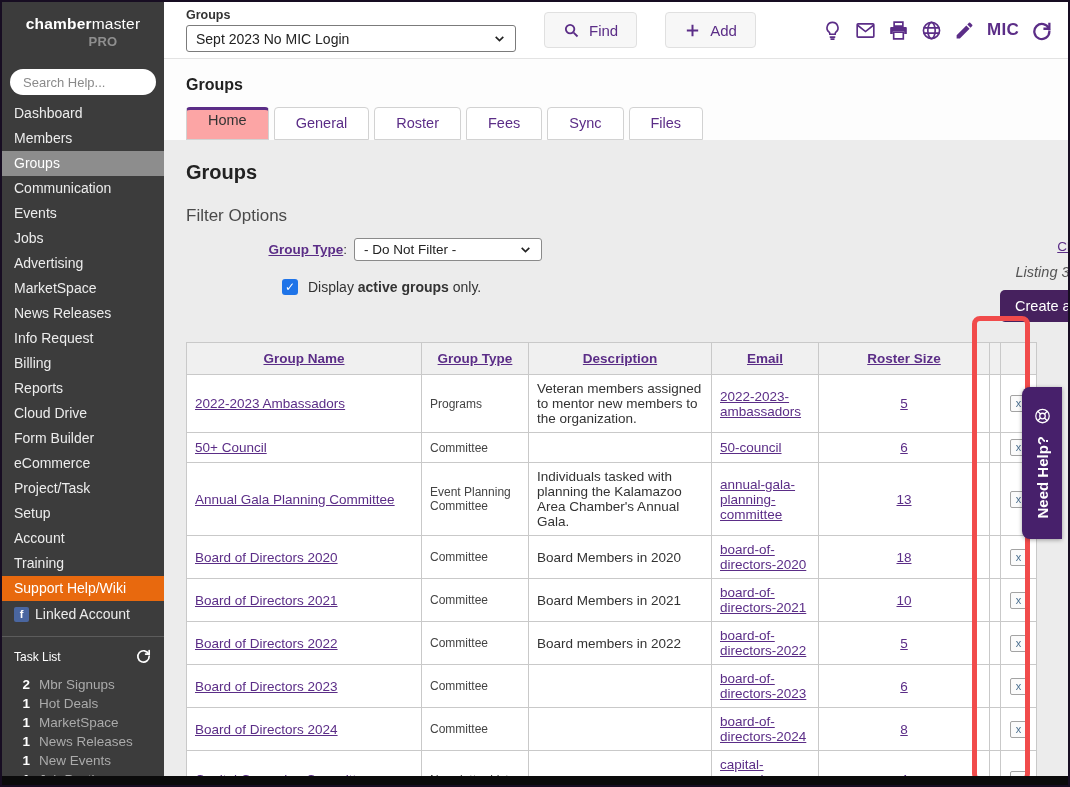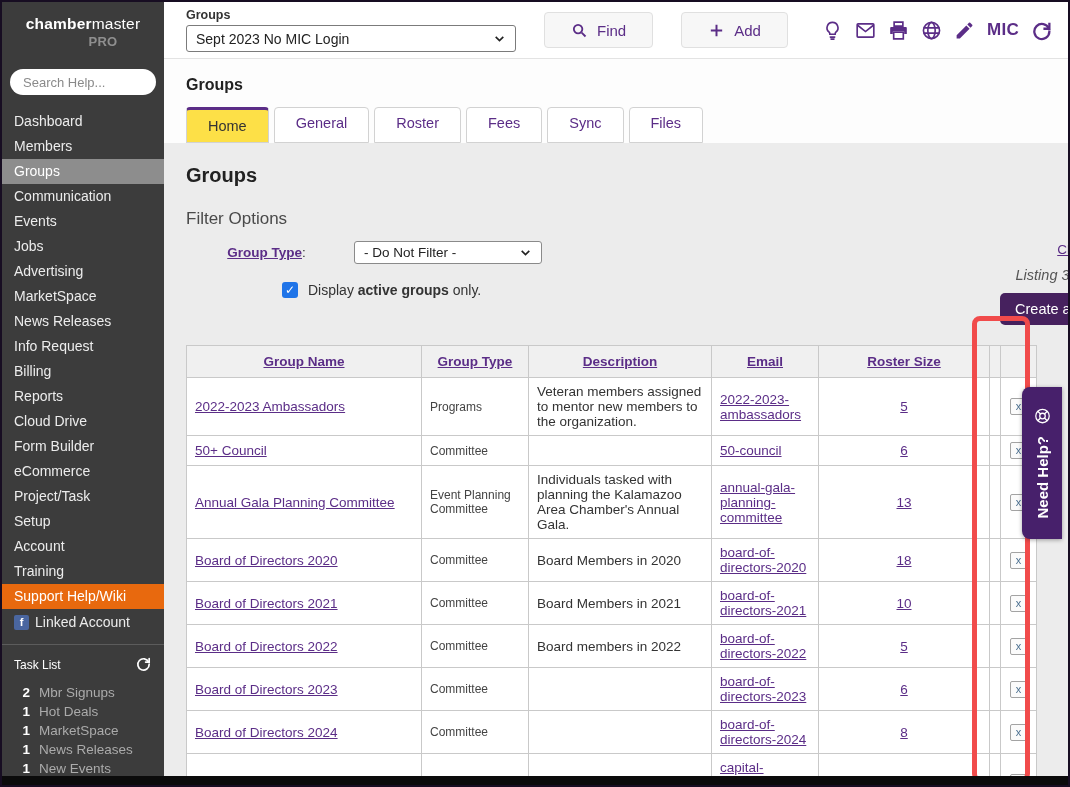--- a/index.html
+++ b/index.html
@@ -10,21 +10,21 @@
 
   
   .sidebar{ position:absolute; left:0; top:0; bottom:0; width:162px; background:#3c3c3c; z-index:5;}
   .logo{ padding:13px 6px 8px; text-align:center; color:#fff; font-size:15.5px; letter-spacing:.2px;}
   .logo .b{ font-weight:bold; }
   .logo .pro{ display:block; color:#8f8f8f; font-weight:bold; font-size:13px; position:relative; left:20px; margin-top:1px;}
   .searchwrap{ padding:12px 8px 6px; }
   .searchwrap input{ width:100%; height:26px; border:none; border-radius:13px; padding:0 13px;
                      font-size:13px; color:#555; outline:none; font-family:inherit; background:#fff;}
   .searchwrap input::placeholder{ color:#8a8a8a; }
-  .nav{ margin-top:8px; }
+  .nav{ margin-top:0; }
   .nav-item{ padding:3px 12px; color:#ececec; font-size:14px; line-height:19px; cursor:pointer; white-space:nowrap;}
   .nav-item.active{ background:#8d8d8d; color:#fff; }
   .nav-item.orange{ background:#e8690e; color:#fff; }
   .nav-item.linked{ display:flex; align-items:center; gap:6px; padding-top:4px; padding-bottom:4px;}
   .fb{ width:15px; height:15px; background:#4a66a0; border-radius:2px; color:#fff; font-weight:bold;
        font-size:11px; display:inline-flex; align-items:center; justify-content:center; }
   .tasklist{ border-top:1px solid #5c5c5c; margin-top:8px; padding:10px 12px 0; }
   .task-head{ display:flex; align-items:center; justify-content:space-between; color:#fff; }
   .task-title{ font-weight:normal; font-size:12px;text-align:center; }
   .task-refresh svg{ width:17px; height:17px; }
@@ -37,45 +37,45 @@
   .main{ margin-left:150px; height:100%; display:flex; flex-direction:column; }
   .topbar{ height:57px; background:#fff; display:flex; align-items:center; padding:0 10px 0 34px;
            border-bottom:1px solid #e3e3e3; flex:0 0 auto;}
   .ctx{ display:flex; flex-direction:column; }
   .ctx-label{ font-size:12.5px; font-weight:bold; color:#333; margin-bottom:3px; }
   .fakeselect{ display:flex; align-items:center; justify-content:space-between; border:1px solid #7b7b7b;
                border-radius:3px; background:#fff; height:27px; padding:0 9px; font-size:14px; color:#222;
                cursor:pointer;}
   .ctx .fakeselect{ width:330px; }
   .fakeselect svg{ width:13px; height:13px; }
-  .tb-btn{ margin-left:28px; height:36px; padding:0 26px; display:flex; align-items:center; gap:9px;
+  .tb-btn{ margin-left:28px; height:36px; padding:0 18px; display:flex; align-items:center; gap:9px;
            background:#f7f7f7; border:1px solid #e0e0e0; border-radius:4px; color:var(--accent);
            font-size:15px; cursor:pointer; }
   .tb-btn svg{ width:17px; height:17px; }
   .tb-icons{ margin-left:auto; display:flex; align-items:center; gap:12px; color:var(--accent); padding-right:6px;}
   .tb-icons .ic{ width:21px; height:21px; cursor:pointer; display:flex; align-items:center; justify-content:center;}
   .tb-icons .ic svg{ width:21px; height:21px; }
   .mic{ font-weight:bold; font-size:17px; letter-spacing:.3px; cursor:pointer; }
 
   
   .pagehead{ background:#fdfdfd; padding:17px 0 0 34px; flex:0 0 auto; }
   .page-title{ font-size:16px; font-weight:bold; color:#222; }
   .tabs{ display:flex; gap:5px; margin-top:13px; }
   .tab{ background:#fff; border:1px solid #d2d2d2; border-radius:4px 4px 0 0; padding:7px 21px 8px;
         color:var(--accent); font-size:14.5px; cursor:pointer; }
-  .tab.active{ border-top:3px solid var(--accent); padding-top:8px; background:#fde047; color:#333; }
+  .tab.active{ border-top:3px solid var(--accent); padding-top:2px; background:#fca5a5; color:#333; }
 
   
   .panel{ background:#ececec; flex:1 1 auto; padding:21px 0 0 34px; }
   .sec-title{ font-size:20px; font-weight:bold; color:#222; }
   .filter-h{ font-size:17px; color:#4a4a4a; margin-top:22px; }
   .filter-zone{ display:flex; margin-top:12px; width:988px; }
   .f-left{ flex:1 1 auto; }
   .f-row1{ display:flex; align-items:center; }
-  .f-label-box{ width:161px; text-align:center; font-size:13.5px; }
+  .f-label-box{ width:161px; text-align:right; font-size:13.5px; }
   .f-label-box a{ color:var(--accent); font-weight:bold; text-decoration:underline; cursor:pointer;}
   .f-row1 .fakeselect{ width:188px; height:23px; margin-left:7px; font-size:13.5px; border-color:#8a8a8a;}
   .f-row2{ display:flex; align-items:center; margin-top:18px; margin-left:96px; font-size:14px; color:#333;}
   .checkbox{ width:16px; height:16px; background:#1f74e8; border-radius:3px; color:#fff; font-size:12px;
              display:inline-flex; align-items:center; justify-content:center; margin-right:10px; cursor:pointer;}
   .f-right{ width:200px; text-align:right; margin-right:44px; flex:0 0 auto;}
   .clear-filters{ color:var(--accent); text-decoration:underline; font-size:13.5px; cursor:pointer;}
   .listing{ font-style:italic; color:#555; font-size:14.5px; margin-top:10px; }
   .create-btn{ margin-top:10px; background:#46215e; color:#fff; border:none; border-radius:5px;
                padding:8px 15px; font-size:14.5px; font-family:inherit; cursor:pointer; }

